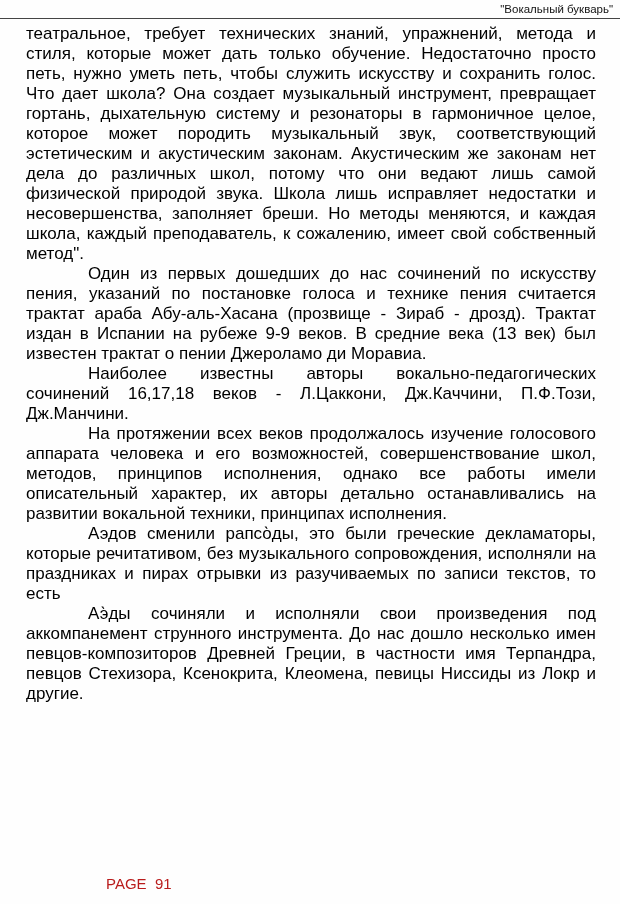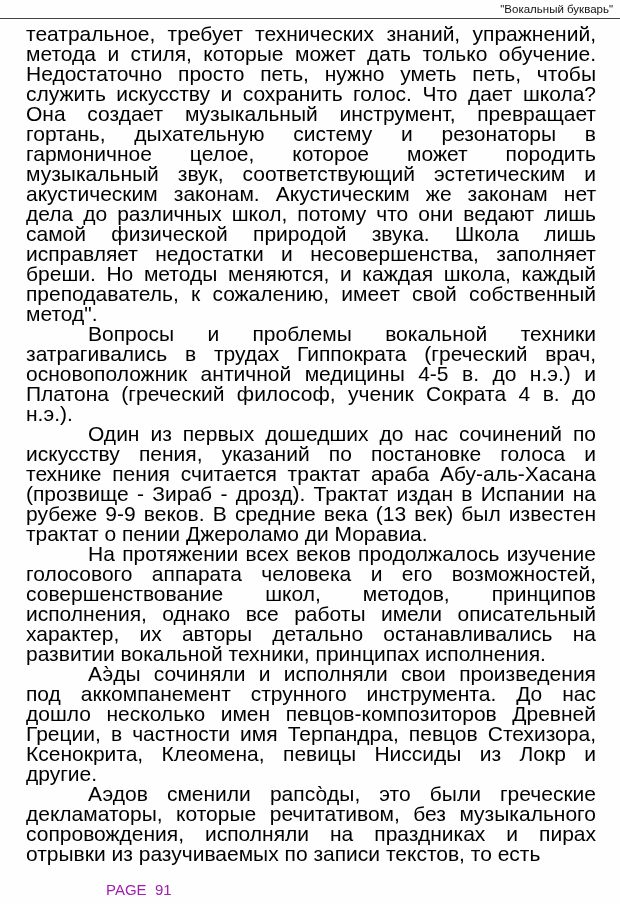--- a/index.html
+++ b/index.html
@@ -25,55 +25,55 @@
     margin-right: -17px;
     color: #111111;
   }
   .header-rule {
     border: 0;
     border-top: 1px solid #444444;
     margin: 2px -24px 0 -26px;
   }
   .body-text {
     margin-top: 5px;
-    font-size: 21px;
+    font-size: 17px;
     line-height: 20px;
   }
   .body-text p {
     margin: 0;
     text-align: justify;
     text-justify: inter-word;
   }
   .body-text p.indent {
     text-indent: 62px;
   }
   .page-footer {
     position: absolute;
     left: 106px;
-    bottom: 6px;
+    bottom: 12px;
     font-size: 15px;
     white-space: pre;
-    color: #a21caf;
+    color: #b91c1c;
   }
 </style>
 </head>
 <body>
 
 <div class="page">
 
   <div class="page-header">
     <span>"Вокальный букварь"</span>
   </div>
 
   <hr class="header-rule">
 
   <div class="body-text">
     <p>театральное, требует технических знаний, упражнений, метода и стиля, которые может дать только обучение. Недостаточно просто петь, нужно уметь петь, чтобы служить искусству и сохранить голос. Что дает школа? Она создает музыкальный инструмент, превращает гортань, дыхательную систему и резонаторы в гармоничное целое, которое может породить музыкальный звук, соответствующий эстетическим и акустическим законам. Акустическим же законам нет дела до различных школ, потому что они ведают лишь самой физической природой звука. Школа лишь исправляет недостатки и несовершенства, заполняет бреши. Но методы меняются, и каждая школа, каждый преподаватель, к сожалению, имеет свой собственный метод".</p>
-    <p class="indent">Вопросы и проблемы вокальной техники затрагивались в трудах Гиппократа (греческий врач, основоположник античной медицины 4-5 в. до н.э.) и Платона (греческий философ, ученик Сократа 4 в. до н.э.).</p>
     <p class="indent">Один из первых дошедших до нас сочинений по искусству пения, указаний по постановке голоса и технике пения считается трактат араба Абу-аль-Хасана (прозвище - Зираб - дрозд). Трактат издан в Испании на рубеже 9-9 веков. В средние века (13 век) был известен трактат о пении Джероламо ди Моравиа.</p>
+    <p class="indent">Наиболее известны авторы вокально-педагогических сочинений 16,17,18 веков - Л.Цаккони, Дж.Каччини, П.Ф.Този, Дж.Манчини.</p>
     <p class="indent">На протяжении всех веков продолжалось изучение голосового аппарата человека и его возможностей, совершенствование школ, методов, принципов исполнения, однако все работы имели описательный характер, их авторы детально останавливались на развитии вокальной техники, принципах исполнения.</p>
+    <p class="indent">Аэдов сменили рапсо̀ды, это были греческие декламаторы, которые речитативом, без музыкального сопровождения, исполняли на праздниках и пирах отрывки из разучиваемых по записи текстов, то есть</p>
     <p class="indent">Аэ̀ды сочиняли и исполняли свои произведения под аккомпанемент струнного инструмента. До нас дошло несколько имен певцов-композиторов Древней Греции, в частности имя Терпандра, певцов Стехизора, Ксенокрита, Клеомена, певицы Ниссиды из Локр и другие.</p>
-    <p class="indent">Аэдов сменили рапсо̀ды, это были греческие декламаторы, которые речитативом, без музыкального сопровождения, исполняли на праздниках и пирах отрывки из разучиваемых по записи текстов, то есть</p>
   </div>
 
   <div class="page-footer">PAGE  91</div>
 
 </div>
 
 </body></html>

